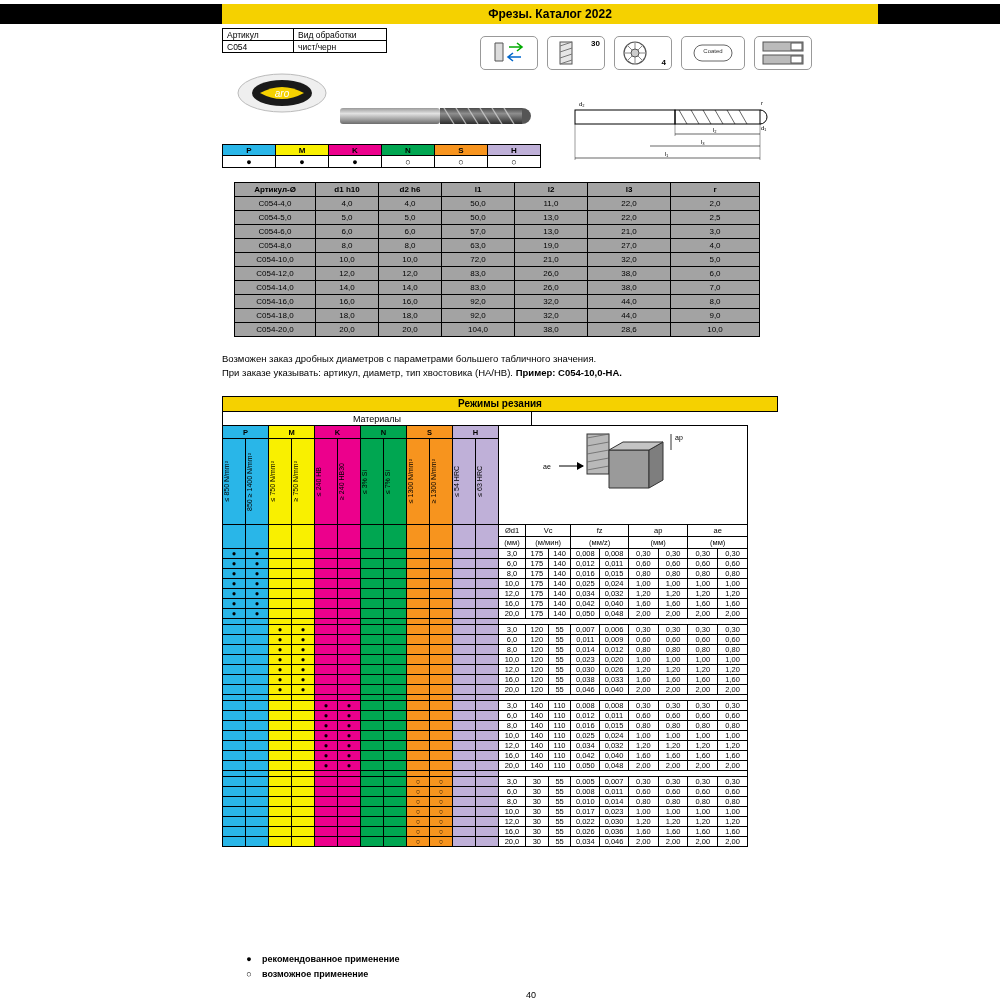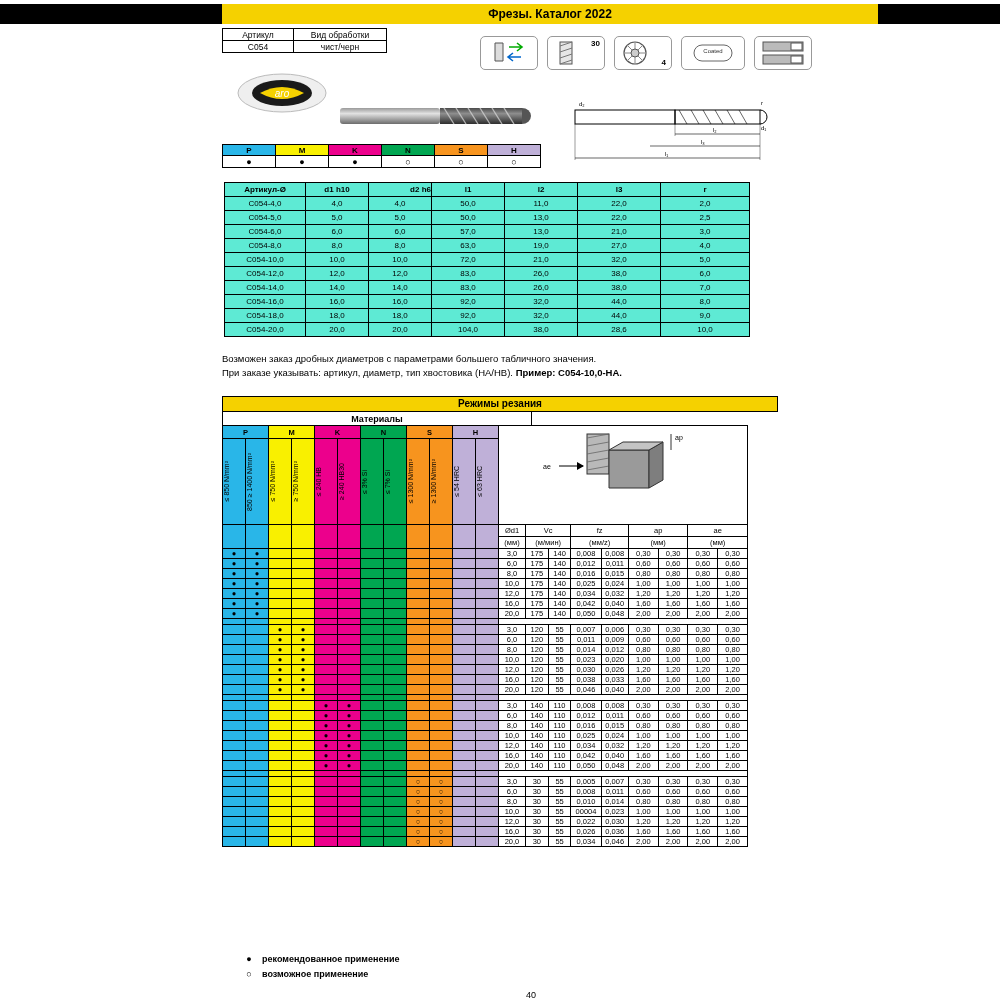--- a/index.html
+++ b/index.html
@@ -14,21 +14,21 @@
   .page{position:relative;width:1000px;height:1000px;}
 
   
   .hdr{position:absolute;left:0;top:4px;width:1000px;height:20px;background:#000;}
   .hdr-yellow{position:absolute;left:222px;top:4px;width:656px;height:20px;background:#f5d100;}
   .hdr-title{position:absolute;left:222px;top:4px;width:656px;height:20px;line-height:20px;
     text-align:center;font-weight:bold;font-size:12px;color:#000;}
 
   
   .art{position:absolute;left:222px;top:28px;border-collapse:collapse;}
-  .art td{border:1px solid #000;font-size:8.5px;text-align:center;height:11px;padding:0 4px;}
+  .art td{border:1px solid #000;font-size:8.5px;text-align:left;height:11px;padding:0 4px;}
   .art .c1{width:62px;}
   .art .c2{width:84px;}
 
   
   .picto{position:absolute;left:480px;top:36px;display:flex;gap:9px;}
   .pbox{width:56px;height:32px;border:1px solid #999;border-radius:5px;background:#fff;position:relative;}
   .pbox.wide{width:62px;}
   .pbox .num{position:absolute;right:4px;top:2px;font-size:8px;font-weight:bold;}
   .pbox .num2{position:absolute;right:5px;bottom:2px;font-size:8px;font-weight:bold;}
   .pbox .lbl{position:absolute;left:0;right:0;top:11px;text-align:center;font-size:6px;color:#333;}
@@ -41,41 +41,41 @@
 
   
   .draw{position:absolute;left:565px;top:96px;width:220px;height:72px;}
 
   
   .pmk{position:absolute;left:222px;top:144px;border-collapse:collapse;}
   .pmk td{border:1px solid #000;width:52px;height:10px;font-size:8px;font-weight:bold;text-align:center;padding:0;}
   .pmk td.dot{height:11px;font-weight:normal;font-size:9px;background:#fff;}
 
   
-  .dim{position:absolute;left:224px;top:182px;border-collapse:collapse;background:#5eead4;padding-left:36px;}
+  .dim{position:absolute;left:234px;top:182px;border-collapse:collapse;background:#a3a3a3;padding-left:36px;}
   .dim th,.dim td{border:1px solid #000;font-size:8px;text-align:center;height:13px;padding:0;}
   .dim th{font-weight:bold;font-size:8px;}
   .dim .a{width:80px;}
   .dim .b{width:62px;}
-  .dim .c{width:62px;text-align:right;}
+  .dim .c{width:62px;}
   .dim .d{width:72px;}
   .dim .e{width:72px;}
   .dim .f{width:82px;}
   .dim .g{width:88px;}
 
   
   .note{position:absolute;left:222px;top:352px;font-size:9.5px;line-height:14px;}
   .note b{font-weight:bold;}
 
   
   .rg{position:absolute;left:222px;top:396px;width:556px;}
   .rg-title{height:14px;background:#f5d100;border:1px solid #000;text-align:center;
     font-weight:bold;font-size:10px;line-height:14px;}
   .mat-title{height:14px;border:1px solid #000;border-top:none;text-align:center;
-    font-weight:bold;font-size:9px;line-height:14px;background:#fff;width:310px;box-sizing:border-box;}
+    font-weight:normal;font-size:9px;line-height:14px;background:#fff;width:310px;box-sizing:border-box;}
 
   table.grid{border-collapse:collapse;}
   table.grid td,table.grid th{border:1px solid #000;padding:0;font-size:7.5px;text-align:center;}
 
   
   .cP{background:#29b6e8;}
   .cM{background:#f9f000;}
   .cK{background:#ec008c;}
   .cN{background:#00a651;}
   .cS{background:#f7941e;}
@@ -1044,21 +1044,21 @@
         <td class="cK circ"></td>
         <td class="cN circ"></td>
         <td class="cN circ"></td>
         <td class="cS circ">○</td>
         <td class="cS circ">○</td>
         <td class="cH circ"></td>
         <td class="cH circ"></td>
         <td>10,0</td>
         <td>30</td>
         <td>55</td>
-        <td>00004</td>
+        <td>0,017</td>
         <td>0,023</td>
         <td>1,00</td>
         <td>1,00</td>
         <td>1,00</td>
         <td>1,00</td>
       </tr>
       <tr>
         <td class="cP circ"></td>
         <td class="cP circ"></td>
         <td class="cM circ"></td>

